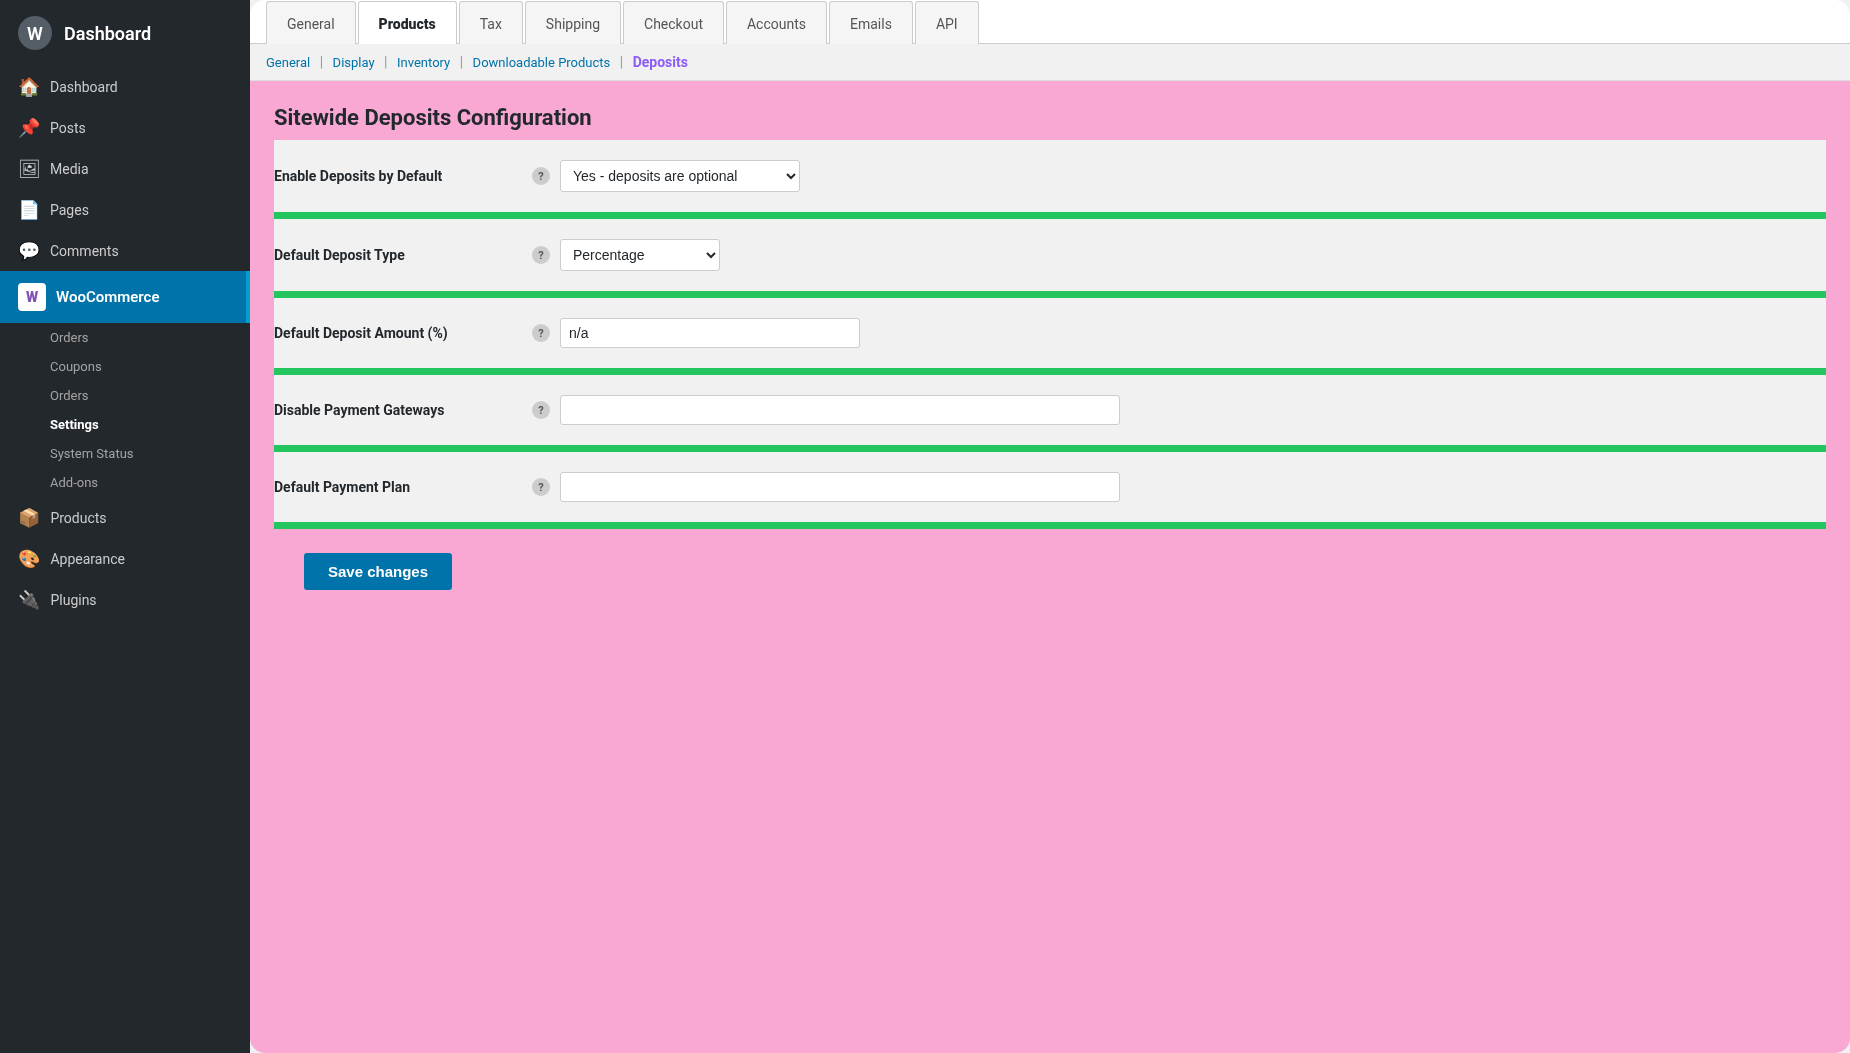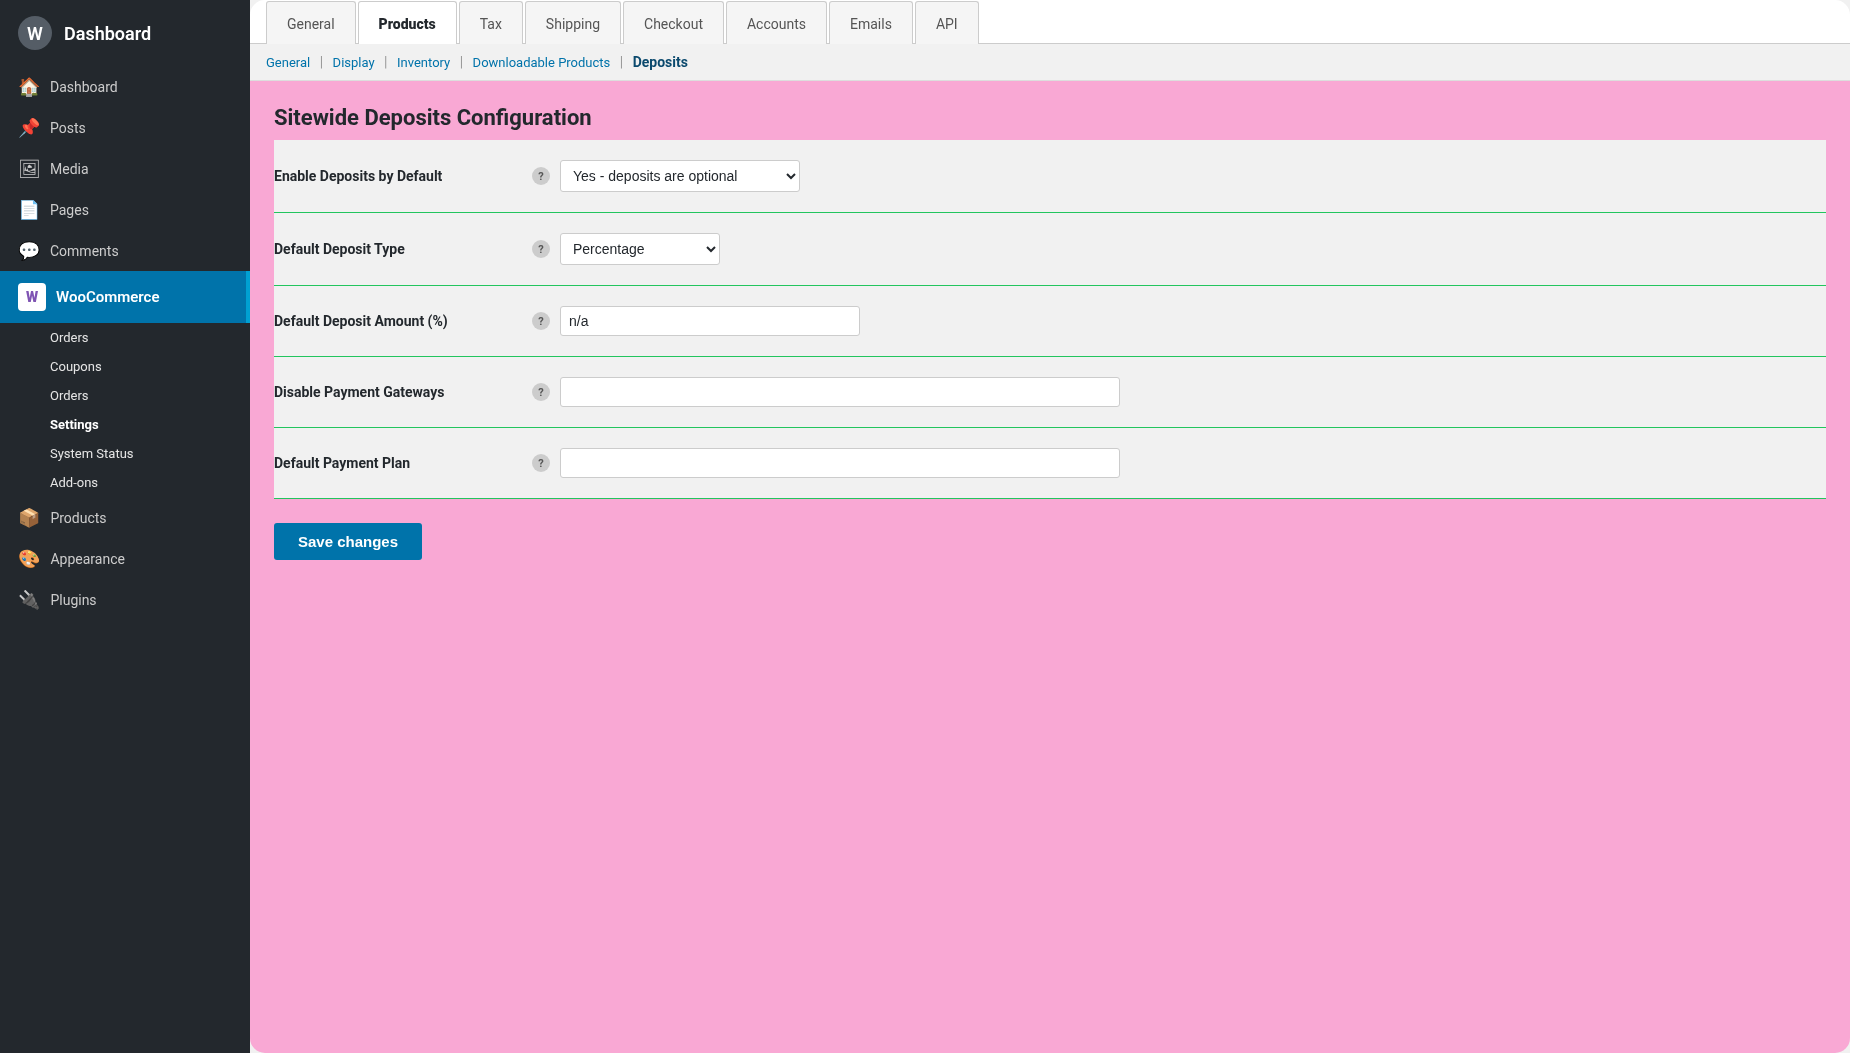--- a/index.html
+++ b/index.html
@@ -65,21 +65,21 @@
     .woo-icon {
       width: 28px; height: 28px;
       background: #fff;
       border-radius: 4px;
       display: flex; align-items: center; justify-content: center;
       color: #7f54b3;
       font-size: 14px; font-weight: 900;
     }
     .sub-nav-item {
       padding: 7px 18px 7px 50px;
-      color: #e5e5e5;
+      color: #a3a3a3;
       cursor: pointer;
       font-size: 13px;
     }
     .sub-nav-item.active { color: #fff; font-weight: 700; }
 
     .sidebar-section-item {
       display: flex;
       align-items: center;
       gap: 10px;
       padding: 10px 18px;
@@ -133,21 +133,21 @@
       background: #f1f1f1;
       border-bottom: 1px solid #ddd;
       flex-shrink: 0;
     }
     .subtabs-bar a {
       color: #0073aa;
       text-decoration: none;
       font-size: 13px;
     }
     .subtabs-bar .sep { color: #999; margin: 0 6px; }
-    .subtabs-bar .current { color: #0c4a6e; font-weight: 700; }
+    .subtabs-bar .current { color: #8b5cf6; font-weight: 700; }
 
     
     .content-area {
       padding: 24px 24px;
       background: #f9a8d4;
       flex: 1;
     }
 
     .page-title {
       font-size: 22px;
@@ -157,21 +157,21 @@
     }
     .page-desc {
       color: #555;
       font-size: 14px;
       margin-bottom: 30px;
       line-height: 1.6;
     }
 
     
     .form-table { width: 100%; border-collapse: collapse; background: #f1f1f1; }
-    .form-table tr { border-bottom: 1px solid #22c55e; }
+    .form-table tr { border-bottom: 7px solid #22c55e; }
     .form-table th {
       width: 250px;
       text-align: left;
       vertical-align: middle;
       padding: 20px 16px 20px 0;
       font-weight: 700;
       color: #23282d;
       font-size: 14px;
     }
     .form-table td {
@@ -218,20 +218,21 @@
       display: inline-block;
       background: #0073aa;
       color: #fff;
       border: none;
       padding: 10px 24px;
       font-size: 15px;
       font-weight: 600;
       border-radius: 3px;
       cursor: pointer;
       margin-top: 24px;
+      margin-left: 30px;
     }
   </style>
 </head>
 <body>
 
 <div id="sidebar">
   <div class="sidebar-logo">
     <div class="wp-icon">W</div>
     <span>Dashboard</span>
   </div>

